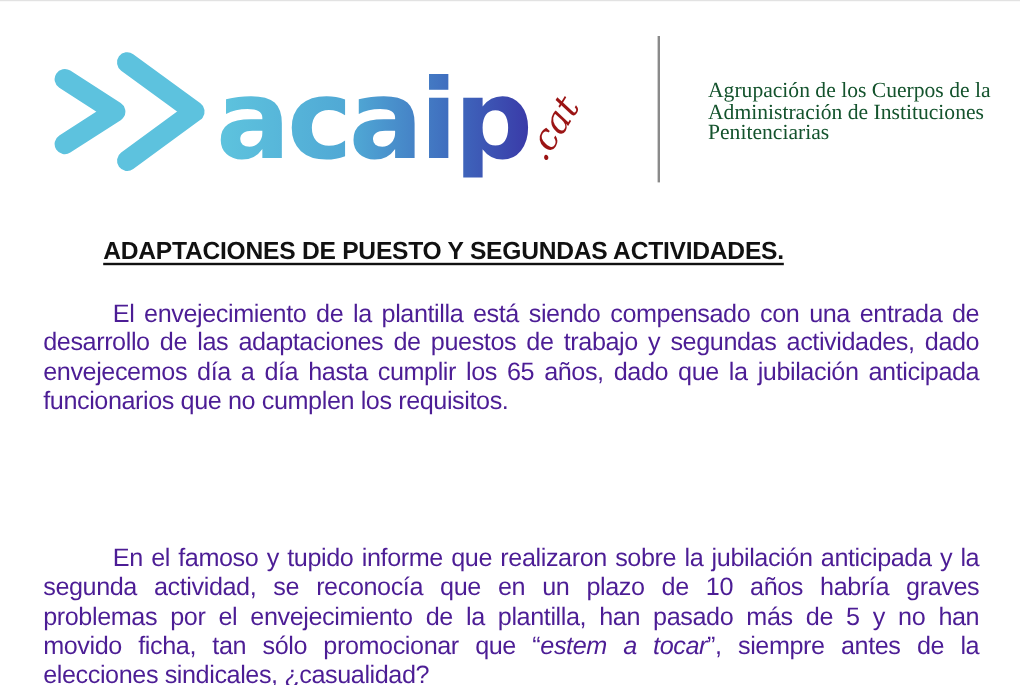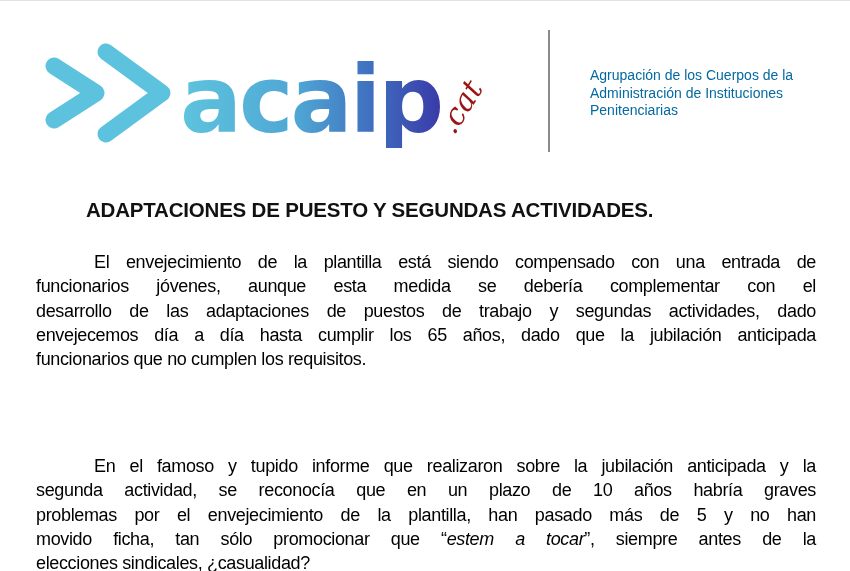--- a/index.html
+++ b/index.html
@@ -35,53 +35,54 @@
     .divider {
       position: absolute;
       left: 548px; top: 30px;
       width: 2px; height: 122px;
       background: #8a8a8a;
     }
     .org-name {
       position: absolute;
       left: 590px; top: 67px;
       width: 250px;
-      font-family: Liberation Sans, sans-serif;
-      font-size: 14px;
+      font-family: Liberation Serif, serif;
+      font-size: 18px;
       line-height: 17.5px;
-      color: #0369a1;
+      color: #14532d;
     }
     .org-name span { display: block; white-space: nowrap; }
 
     
     .doc-title {
       position: absolute;
       left: 86px; top: 198px;
       width: 700px;
       font-family: "Liberation Sans", sans-serif;
       font-weight: bold;
       font-size: 20.5px;
       color: #111;
       letter-spacing: -0.2px;
       white-space: nowrap;
     }
     .doc-title span {
+      text-decoration: underline;
       text-decoration-thickness: 2px;
       text-underline-offset: 3px;
     }
 
     
     .paragraph {
       position: absolute;
       left: 36px;
       width: 780px;
       font-family: "Liberation Sans", sans-serif;
-      font-size: 18px;
+      font-size: 21px;
       line-height: 24.3px;
-      color: #000000;
+      color: #4c1d95;
       text-align: justify;
       text-align-last: left;
       letter-spacing: -0.35px;
     }
     .paragraph .line {
       display: block;
       text-align: justify;
       text-align-last: justify;
       white-space: nowrap;
     }
@@ -128,21 +129,20 @@
     <span>Penitenciarias</span>
   </div>
 </div>
 
 <div class="doc-title">
   <span>ADAPTACIONES DE PUESTO Y SEGUNDAS ACTIVIDADES.</span>
 </div>
 
 <div class="paragraph p1">
   <span class="line indent">El envejecimiento de la plantilla está siendo compensado con una entrada de</span>
-  <span class="line">funcionarios jóvenes, aunque esta medida se debería complementar con el</span>
   <span class="line">desarrollo de las adaptaciones de puestos de trabajo y segundas actividades, dado</span>
   <span class="line">envejecemos día a día hasta cumplir los 65 años, dado que la jubilación anticipada</span>
   <span class="line last">funcionarios que no cumplen los requisitos.</span>
 </div>
 
 <div class="paragraph p2">
   <span class="line indent">En el famoso y tupido informe que realizaron sobre la jubilación anticipada y la</span>
   <span class="line">segunda actividad, se reconocía que en un plazo de 10 años habría graves</span>
   <span class="line">problemas por el envejecimiento de la plantilla, han pasado más de 5 y no han</span>
   <span class="line"><span>movido ficha, tan sólo promocionar que “</span><em>estem a tocar</em><span>”, siempre antes de la</span></span>

